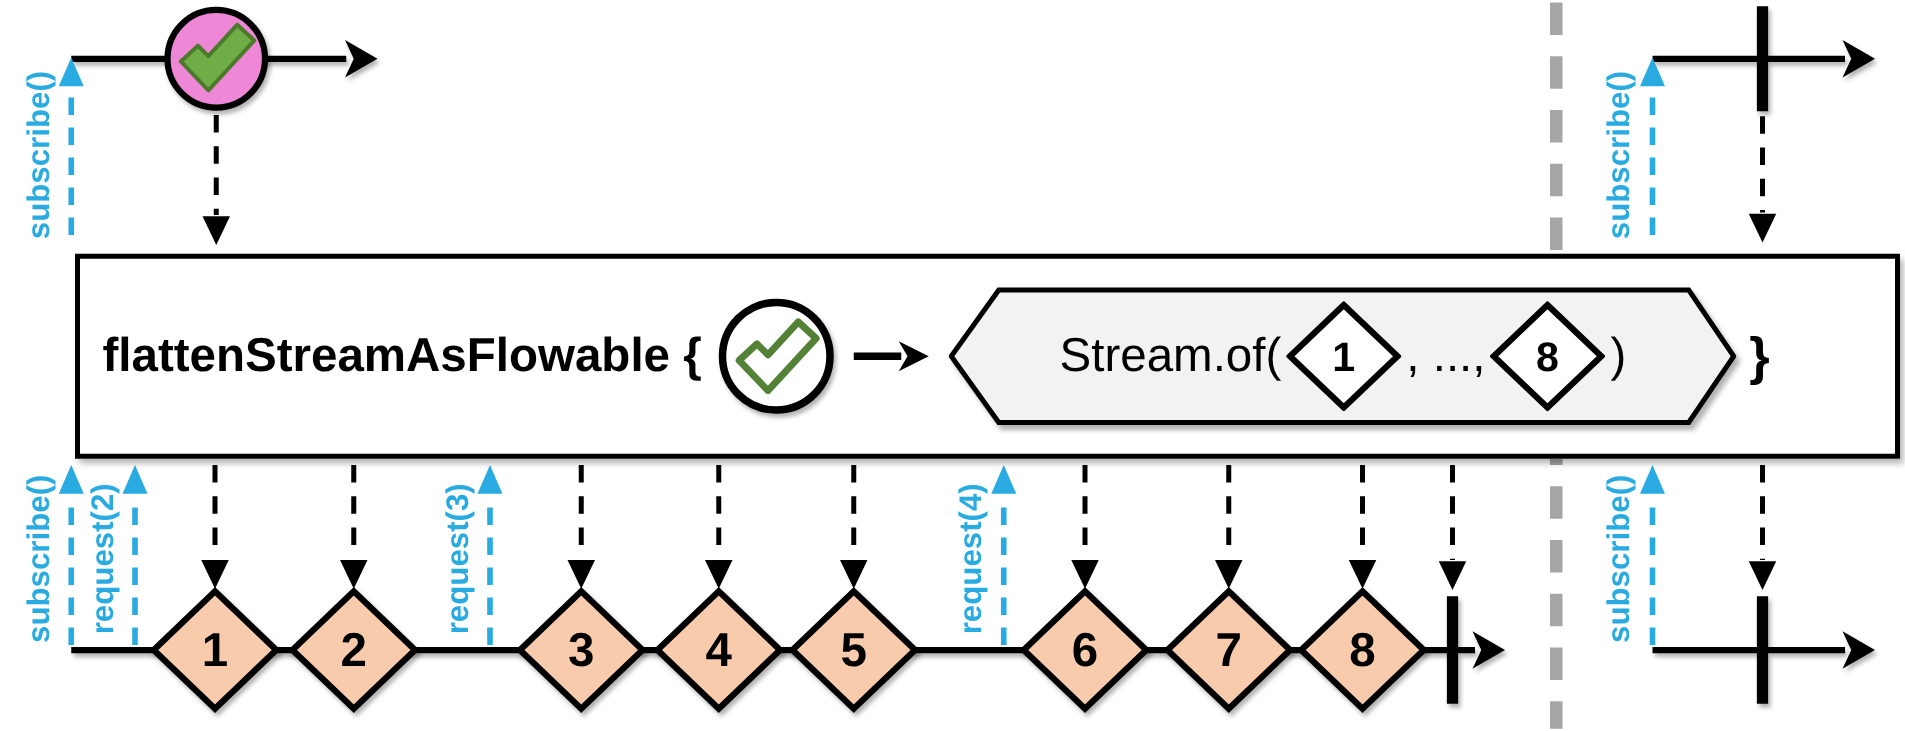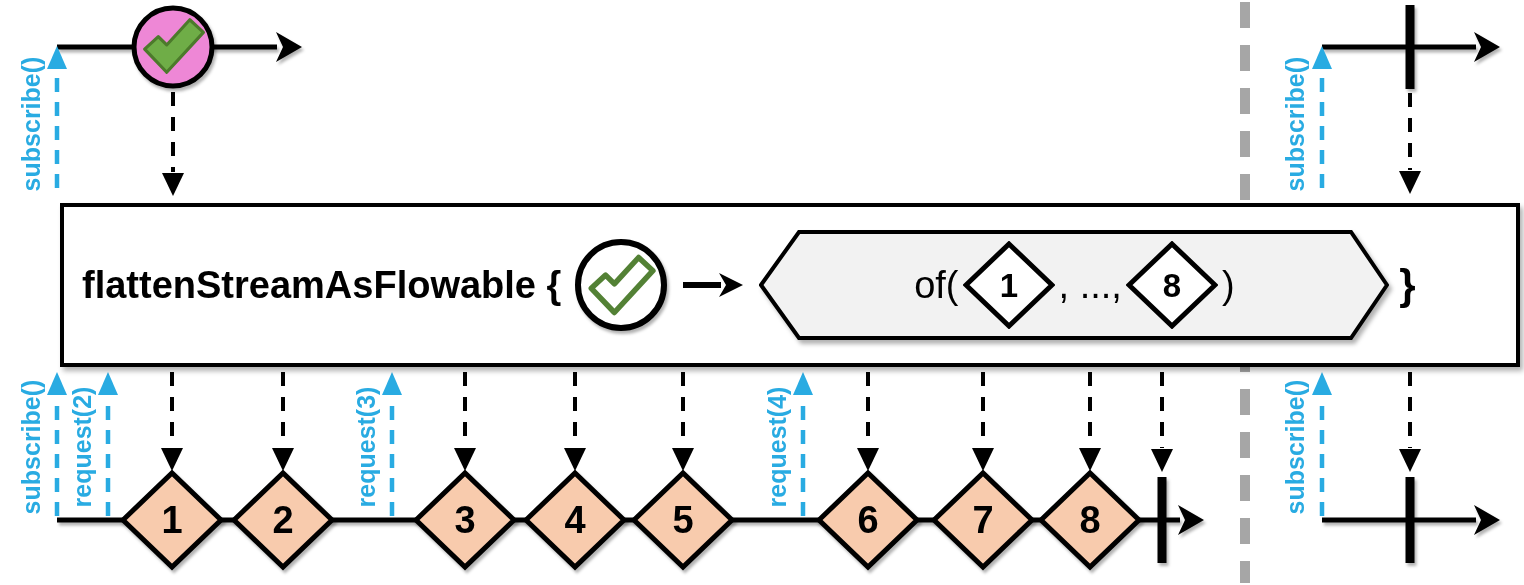--- a/index.html
+++ b/index.html
@@ -222,20 +222,21 @@
     <svg class="op-arrow-svg" width="64" height="30" viewBox="0 0 64 30">
       <line x1="2" y1="15" x2="40" y2="15" stroke="#000" stroke-width="6"></line>
       <polygon points="38,3 62,15 38,27 45,15" fill="#000"></polygon>
     </svg>
 
     <div id="hexwrap">
       <svg id="hexbg" width="630" height="112" viewBox="0 0 630 112">
         <polygon points="2,56 40,3 592,3 628,56 592,109 40,109" fill="#F2F2F2" stroke="#000" stroke-width="4"></polygon>
       </svg>
       <div class="hex-content">
+        <span class="stream-plain">Stream.</span>
           <span class="stream-italic">of</span>
           <span class="stream-plain">(</span>
         <svg class="hex-dia-svg" width="92" height="88" viewBox="0 0 92 88">
           <polygon class="diamond-w" points="46,3 89,44 46,85 3,44"></polygon>
           <text class="hex-dia-num" x="46" y="56">1</text>
         </svg>
         <span class="stream-plain">, ...,</span>
         <svg class="hex-dia-svg" width="92" height="88" viewBox="0 0 92 88">
           <polygon class="diamond-w" points="46,3 89,44 46,85 3,44"></polygon>
           <text class="hex-dia-num" x="46" y="56">8</text>

